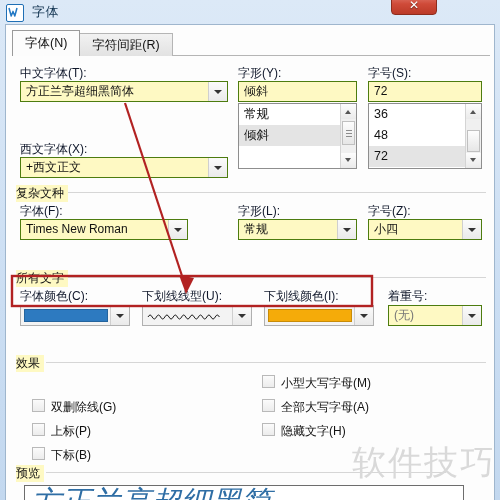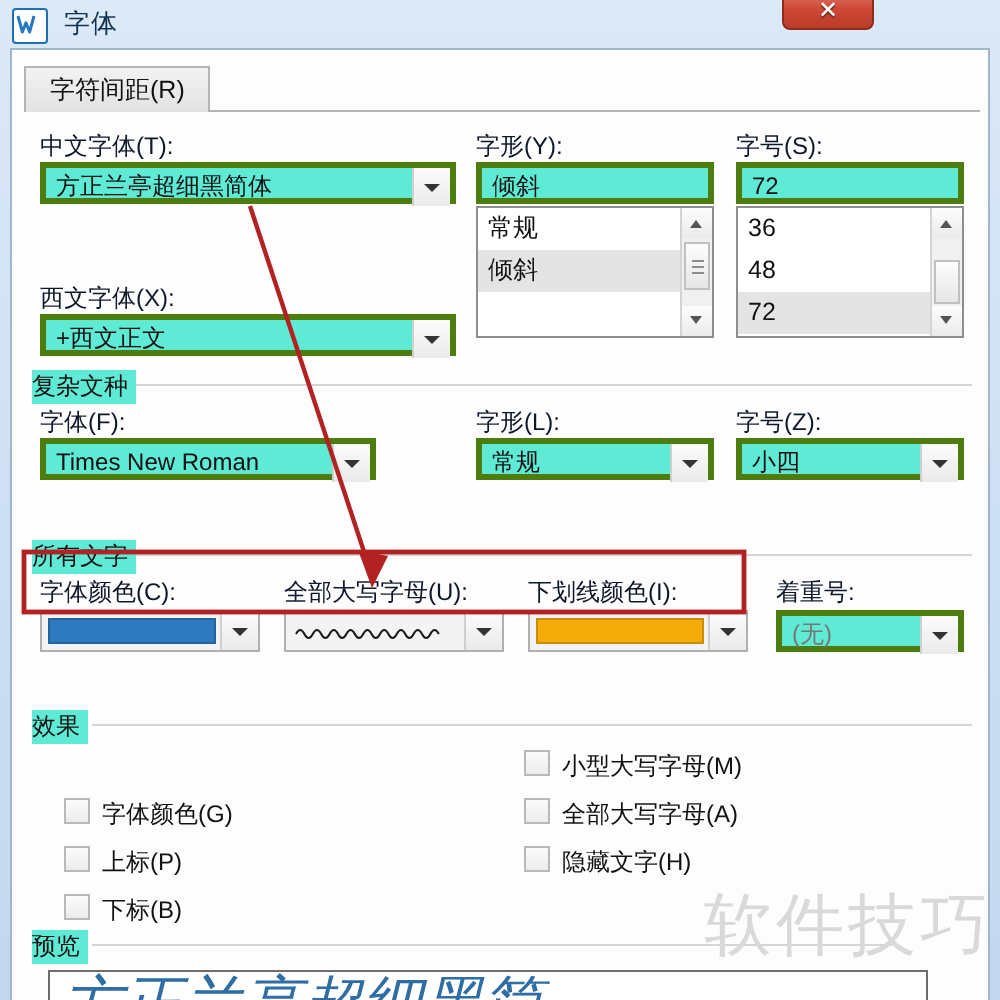--- a/index.html
+++ b/index.html
@@ -55,21 +55,21 @@
   .tab.active{
     height:25px;line-height:24px;background:#fcfcfc;border-color:#9a9a9a;
     z-index:3;font-weight:normal;
   }
   .tabline{
     position:absolute;left:6px;top:30px;width:478px;height:1px;background:#b5b5b5;
   }
   
   .lbl{position:absolute;font-size:12px;color:#0f172a;white-space:nowrap;}
   .combo{
-    position:absolute;height:21px;border:3px solid #4d7c0f;background:#5eead4;
+    position:absolute;height:21px;border:1px solid #4d7c0f;background:#fef9c3;
     box-sizing:border-box;
   }
   .combo .val{
     position:absolute;left:5px;top:0;line-height:19px;font-size:12px;color:#111;
     white-space:nowrap;overflow:hidden;right:20px;
   }
   .combo .arrowbox{
     position:absolute;right:0;top:0;width:18px;height:19px;
     background:linear-gradient(#fbfbfb,#eaeaea);border-left:1px solid #cfcfcf;
   }
@@ -111,21 +111,21 @@
   .vscroll .thumb{
     position:absolute;left:1px;width:13px;
     background:linear-gradient(#fdfdfd,#e6e6e6);border:1px solid #c0c0c0;
     box-sizing:border-box;
   }
   .thumb .grip{
     position:absolute;left:3px;top:50%;margin-top:-3px;width:6px;height:7px;
     background:repeating-linear-gradient(#8c8c8c 0 1px,transparent 1px 3px);
   }
   
-  .grouplabel{position:absolute;font-size:12px;color:#111;background:#5eead4;padding-right:4px;}
+  .grouplabel{position:absolute;font-size:12px;color:#111;background:#fef9c3;padding-right:4px;}
   .grouprule{position:absolute;height:1px;background:#d6d6d6;}
   
   .colorbtn{
     position:absolute;height:21px;border:1px solid #b0b0b0;background:#f3f3f3;
     box-sizing:border-box;
   }
   .colorbtn .sw{
     position:absolute;left:3px;top:3px;bottom:3px;right:21px;border:1px solid rgba(0,0,0,.18);
   }
   .colorbtn .arrowbox{
@@ -176,20 +176,21 @@
     <div class="title-text">字体</div>
     <div class="closebtn">
       <div class="x">✕</div>
     </div>
   </div>
 
   <div class="client">
 
     <div class="tabline"></div>
     <div class="tabstrip">
+      <div class="tab active">字体(N)</div>
       <div class="tab">字符间距(R)</div>
     </div>
 
     <div class="lbl" style="left:14px;top:40px;">中文字体(T):</div>
     <div class="combo" style="left:14px;top:56px;width:208px;">
       <div class="val">方正兰亭超细黑简体</div>
       <div class="arrowbox"></div>
     </div>
 
     <div class="lbl" style="left:232px;top:40px;">字形(Y):</div>
@@ -252,21 +253,21 @@
 
     <div class="grouplabel" style="left:10px;top:245px;">所有文字</div>
     <div class="grouprule" style="left:62px;top:252px;width:418px;"></div>
 
     <div class="lbl" style="left:14px;top:263px;">字体颜色(C):</div>
     <div class="colorbtn" style="left:14px;top:280px;width:110px;">
       <div class="sw" id="fc-sw" style="background: rgb(45, 122, 192);"></div>
       <div class="arrowbox"></div>
     </div>
 
-    <div class="lbl" style="left:136px;top:263px;">全部大写字母(U):</div>
+    <div class="lbl" style="left:136px;top:263px;">下划线线型(U):</div>
     <div class="colorbtn" style="left:136px;top:280px;width:110px;">
       <div class="wavybox">
         <svg width="84" height="12" viewBox="0 0 84 12" preserveAspectRatio="none">
           <path d="M1 7 q2.1 -4 4.2 0 t4.2 0 t4.2 0 t4.2 0 t4.2 0 t4.2 0 t4.2 0 t4.2 0 t4.2 0 t4.2 0 t4.2 0 t4.2 0 t4.2 0 t4.2 0 t4.2 0 t4.2 0 t4.2 0" stroke="#1a1a1a" stroke-width="1" fill="none"></path>
         </svg>
       </div>
       <div class="arrowbox"></div>
     </div>
 
     <div class="lbl" style="left:258px;top:263px;">下划线颜色(I):</div>
@@ -278,21 +279,21 @@
     <div class="lbl" style="left:382px;top:263px;">着重号:</div>
     <div class="combo" style="left:382px;top:280px;width:94px;">
       <div class="val" style="color:#777;">(无)</div>
       <div class="arrowbox"></div>
     </div>
 
     <div class="grouplabel" style="left:10px;top:330px;">效果</div>
     <div class="grouprule" style="left:40px;top:337px;width:440px;"></div>
 
     <div class="cbrow" style="left:26px;top:374px;">
-      <span class="cbox"></span><span>字体颜色(G)</span>
+      <span class="cbox"></span><span>双删除线(G)</span>
     </div>
     <div class="cbrow" style="left:26px;top:398px;">
       <span class="cbox"></span><span>上标(P)</span>
     </div>
     <div class="cbrow" style="left:26px;top:422px;">
       <span class="cbox"></span><span>下标(B)</span>
     </div>
 
     <div class="cbrow" style="left:256px;top:350px;">
       <span class="cbox"></span><span>小型大写字母(M)</span>

